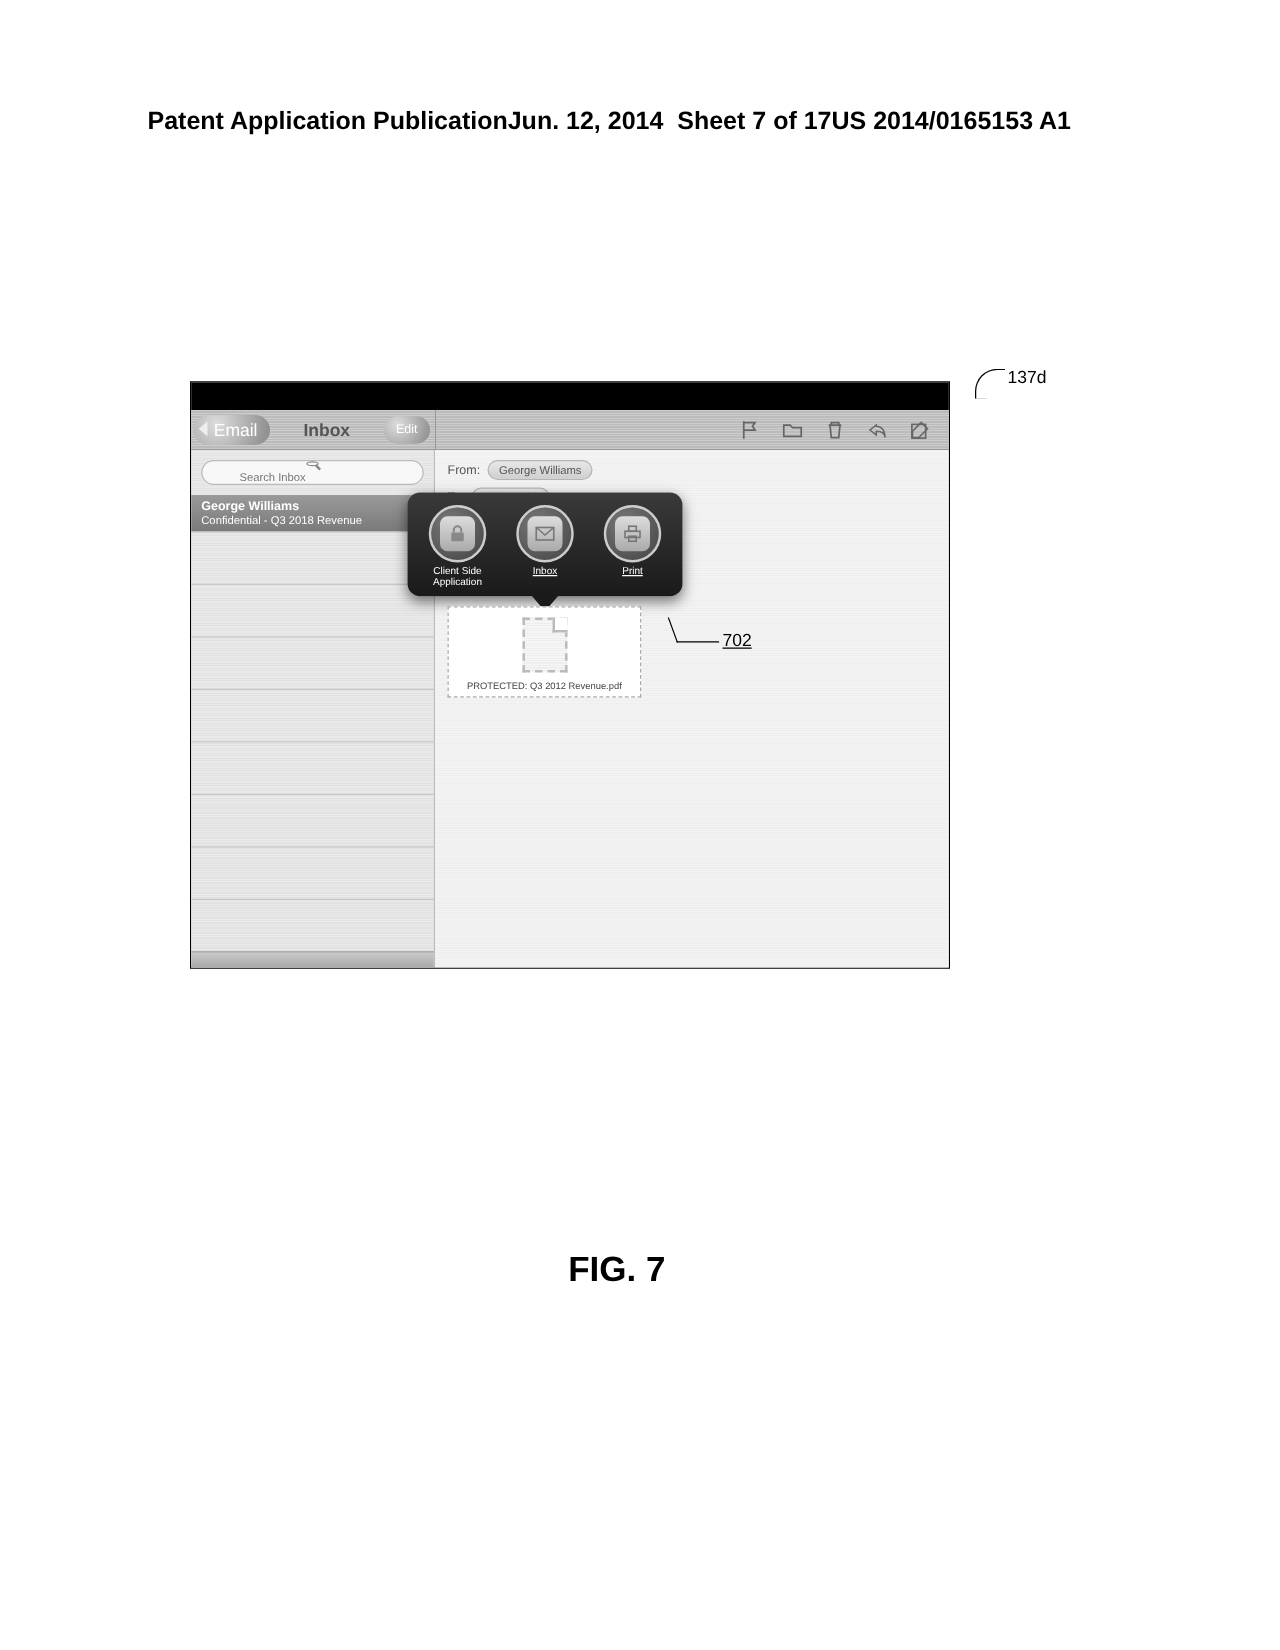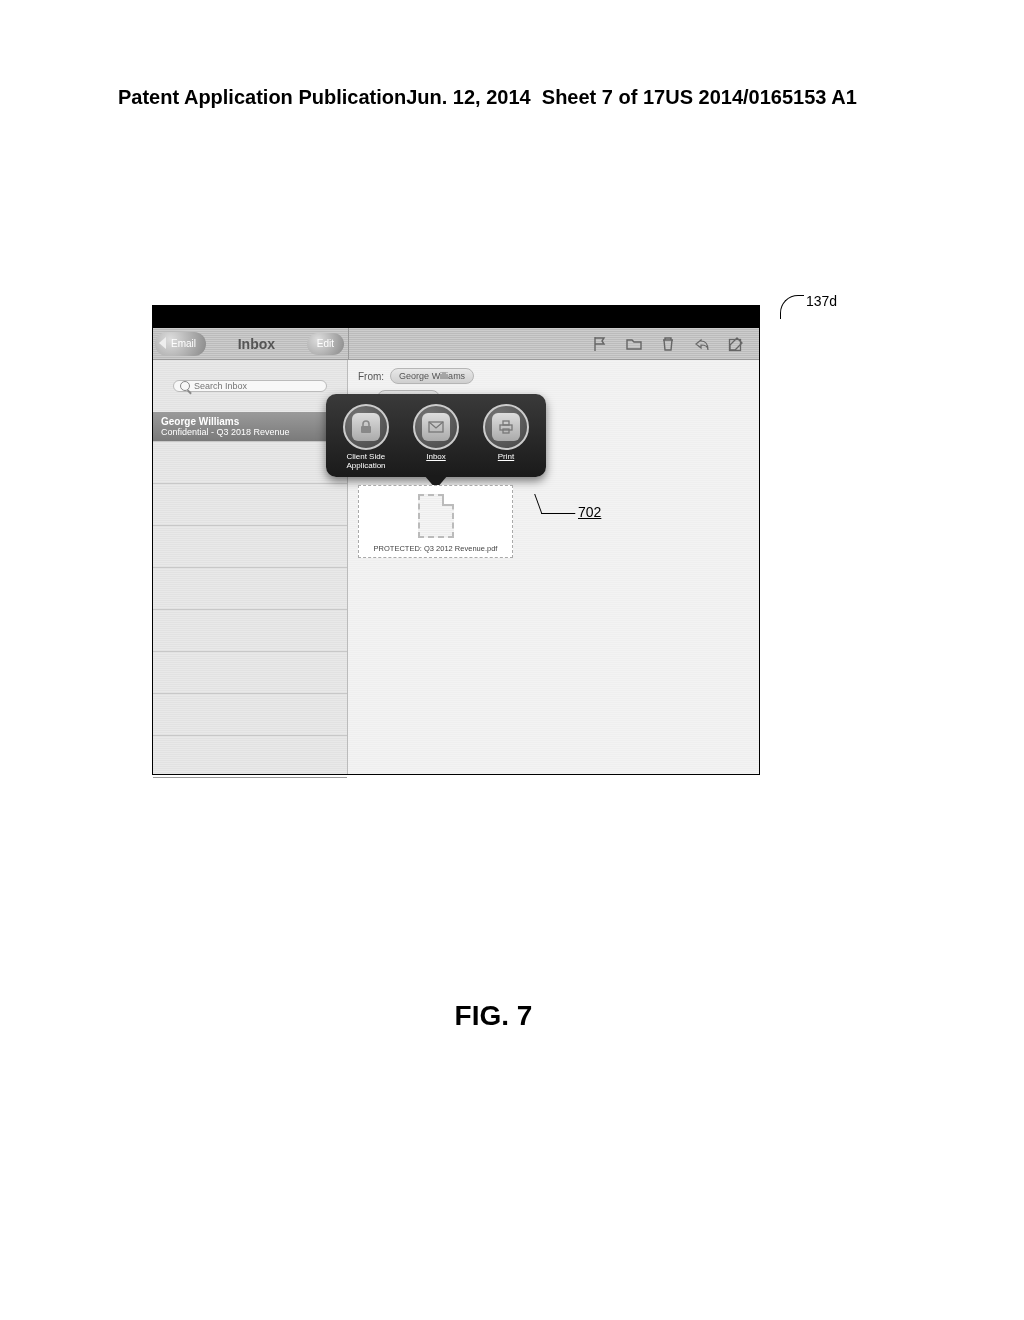--- a/index.html
+++ b/index.html
@@ -48,21 +48,21 @@
     align-items: center;
     position: relative;
   }
   .nav-back {
     margin-left: 2px;
     height: 24px;
     padding: 0 10px 0 16px;
     border-radius: 12px;
     background: radial-gradient(circle at 30% 30%, #ddd, #888);
     color: #fff;
-    font-size: 10px;
+    font-size: 14px;
     display: flex;
     align-items: center;
     position: relative;
   }
   .nav-back .chev {
     position: absolute; left: 4px; top: 5px;
     width: 0; height: 0;
     border-top: 6px solid transparent;
     border-bottom: 6px solid transparent;
     border-right: 7px solid #eee;
@@ -107,29 +107,30 @@
     height: calc(100% - 22px - 32px);
   }
   .sidebar {
     width: 195px;
     border-right: 1px solid #bbb;
     background: repeating-linear-gradient(0deg, #e9e9e9 0 1px, #e2e2e2 1px 2px);
     display: flex;
     flex-direction: column;
   }
   .searchbar {
-    margin: 20px;
+    margin: 8px;
     height: 20px;
     border-radius: 10px;
     background: #f8f8f8;
     border: 1px solid #bbb;
     display: flex;
     align-items: center;
     padding: 0 6px;
     gap: 4px;
+    flex-direction: column;
   }
   .searchbar .mag {
     width: 10px; height: 10px; border: 1.5px solid #888; border-radius: 50%;
     position: relative;
   }
   .searchbar .mag::after {
     content: ""; position: absolute; width: 5px; height: 1.5px; background: #888;
     bottom: -2px; right: -3px; transform: rotate(45deg);
   }
   .searchbar input {
@@ -213,21 +214,21 @@
     border: 2px solid #ccc;
     background: radial-gradient(circle at 35% 30%, #777, #444);
     display: flex; align-items: center; justify-content: center;
     margin-bottom: 3px;
   }
   .pop-circle.square-inner .sq {
     width: 28px; height: 28px; border-radius: 6px;
     background: linear-gradient(#ddd,#aaa);
     display: flex; align-items: center; justify-content: center;
   }
-  .pop-label { line-height: 1.1; }
+  .pop-label { text-align: center; line-height: 1.1; }
   .pop-label.ul { text-decoration: underline; }
 
   
   .attach-tile {
     position: absolute;
     top: 125px; left: 10px;
     width: 155px;
     border: 1px dashed #aaa;
     background: #fff;
     padding: 8px 4px 4px;

